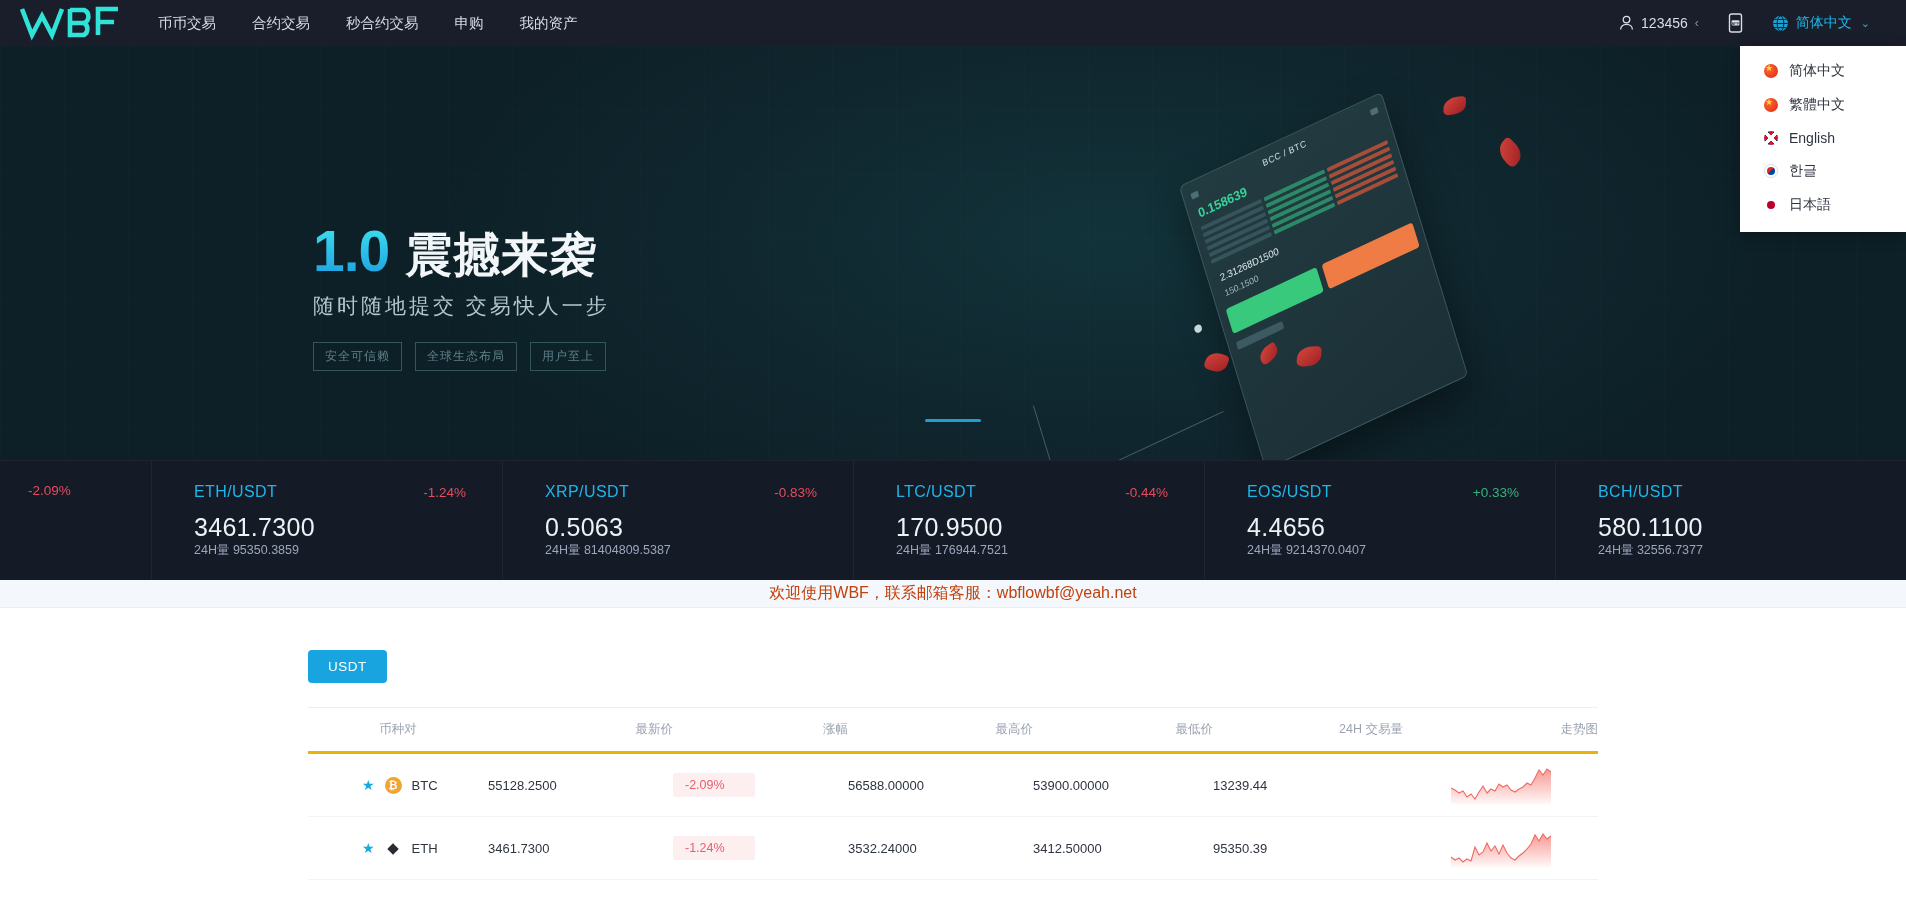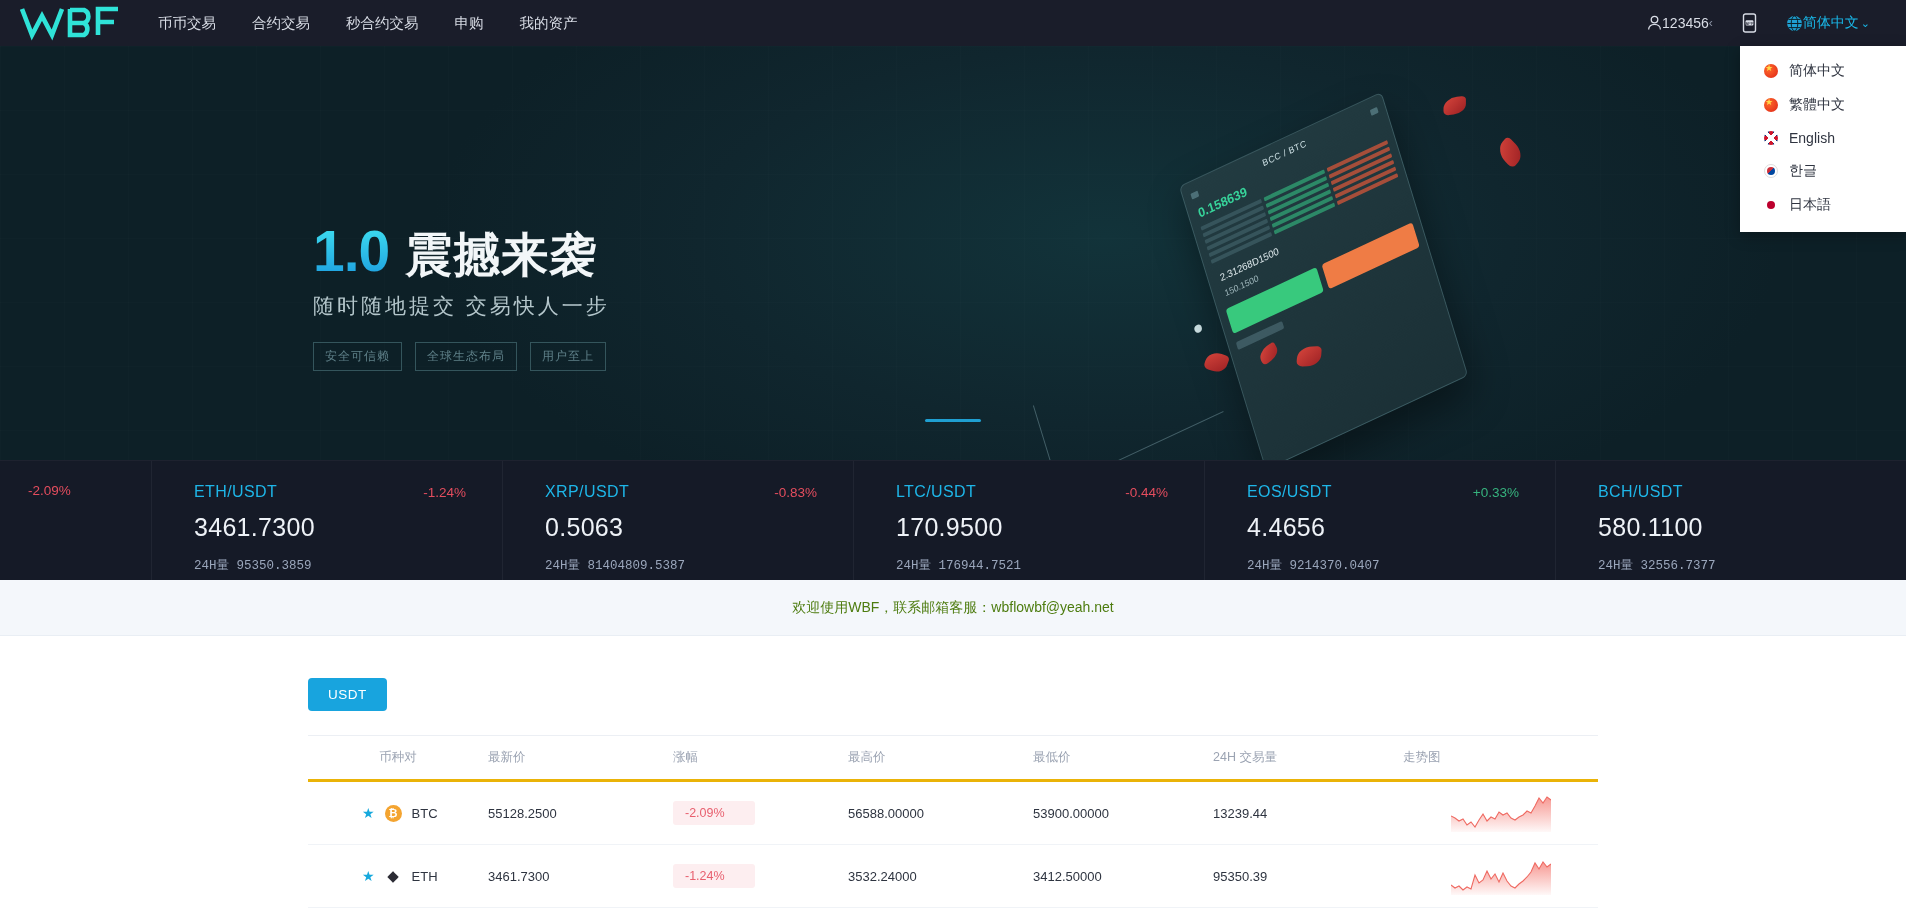--- a/index.html
+++ b/index.html
@@ -44,21 +44,21 @@
   }
 
   .header-right {
     margin-left: auto;
     display: flex;
     align-items: center;
     gap: 0px;
     height: 46px;
   }
   .hr-group {
-    display:flex; align-items:center; gap:0;
+    display:flex; align-items:center; gap:7px;
     padding: 0 14px; height: 46px; cursor:pointer;
   }
   .hr-label { color:#d9dde6; font-size:14px; white-space:nowrap; }
   .hr-label.cyan { color:#19b9ea; }
   .chev-left { color:#8d95a6; font-size:12px; }
   .chev-down { color:#19b9ea; font-size:11px; margin-left:2px;}
 
   .user-ico svg, .app-ico svg, .globe-ico svg { display:block; }
 
   
@@ -220,31 +220,31 @@
     border-right: 1px solid rgba(255,255,255,.05);
   }
   .tk:last-child{border-right:none;}
   .tk-inner{ padding-left: 42px; padding-right: 36px; position:relative;}
   .tk-top{display:flex;align-items:baseline;justify-content:space-between;}
   .tk-pair{font-size:16px;color:#1eb6e8;letter-spacing:.4px;}
   .tk-chg{font-size:13.5px;}
   .tk-chg.down{color:#e44d5e;}
   .tk-chg.up{color:#36b37e;}
   .tk-price{font-size:25px;color:#eef2f7;margin-top:12px;letter-spacing:.3px;font-weight:400;}
-  .tk-vol{font-size:12.5px;color:#9aa6bb;margin-top:15px;font-family:Liberation Mono, monospace;}
+  .tk-vol{font-size:12.5px;color:#9aa6bb;}
   .tk.partial .tk-inner{padding-left:0;}
   .tk.partial{flex: 0 0 152px;}
   .tk.partial .tk-top{justify-content:flex-start;padding-left:28px;}
 
   
   .notice {
-    height: 56px;
+    height: 28px;
     background: #f4f7fb;
     display:flex; align-items:center; justify-content:center;
-    font-size: 14px; color:#4d7c0f;
+    font-size: 16px; color:#c2410c;
     border-bottom:1px solid #e9eef4;
   }
 
   
   .market {
     background:#ffffff;
     padding-top: 42px;
   }
   .market-inner{ width: 1290px; margin:0 auto; }
   .tabs{ display:flex; }
@@ -265,21 +265,21 @@
   }
   .thead, .trow{
     display:grid;
     grid-template-columns: 180px 185px 175px 185px 180px 190px 195px;
     align-items:center;
   }
   .thead{
     height: 46px;
     border-bottom: 3px solid #eab308;
   }
-  .th{ font-size:12.5px; color:#9ba3b2; text-align:left; }
+  .th{ font-size:12.5px; color:#9ba3b2; text-align:right; }
   .th.pair{ text-align:center; }
   .trow{
     height: 63px;
     border-bottom: 1px solid #f0f3f7;
   }
   .td{ font-size:13px; color:#2e3440; text-align:left; }
   .td-pair{ display:flex; align-items:center; gap:10px; padding-left:54px; }
   .star{ color:#17a9dd; font-size:14px; cursor:pointer; line-height:1;}
   .coin{
     width:17px;height:17px;border-radius:50%;

